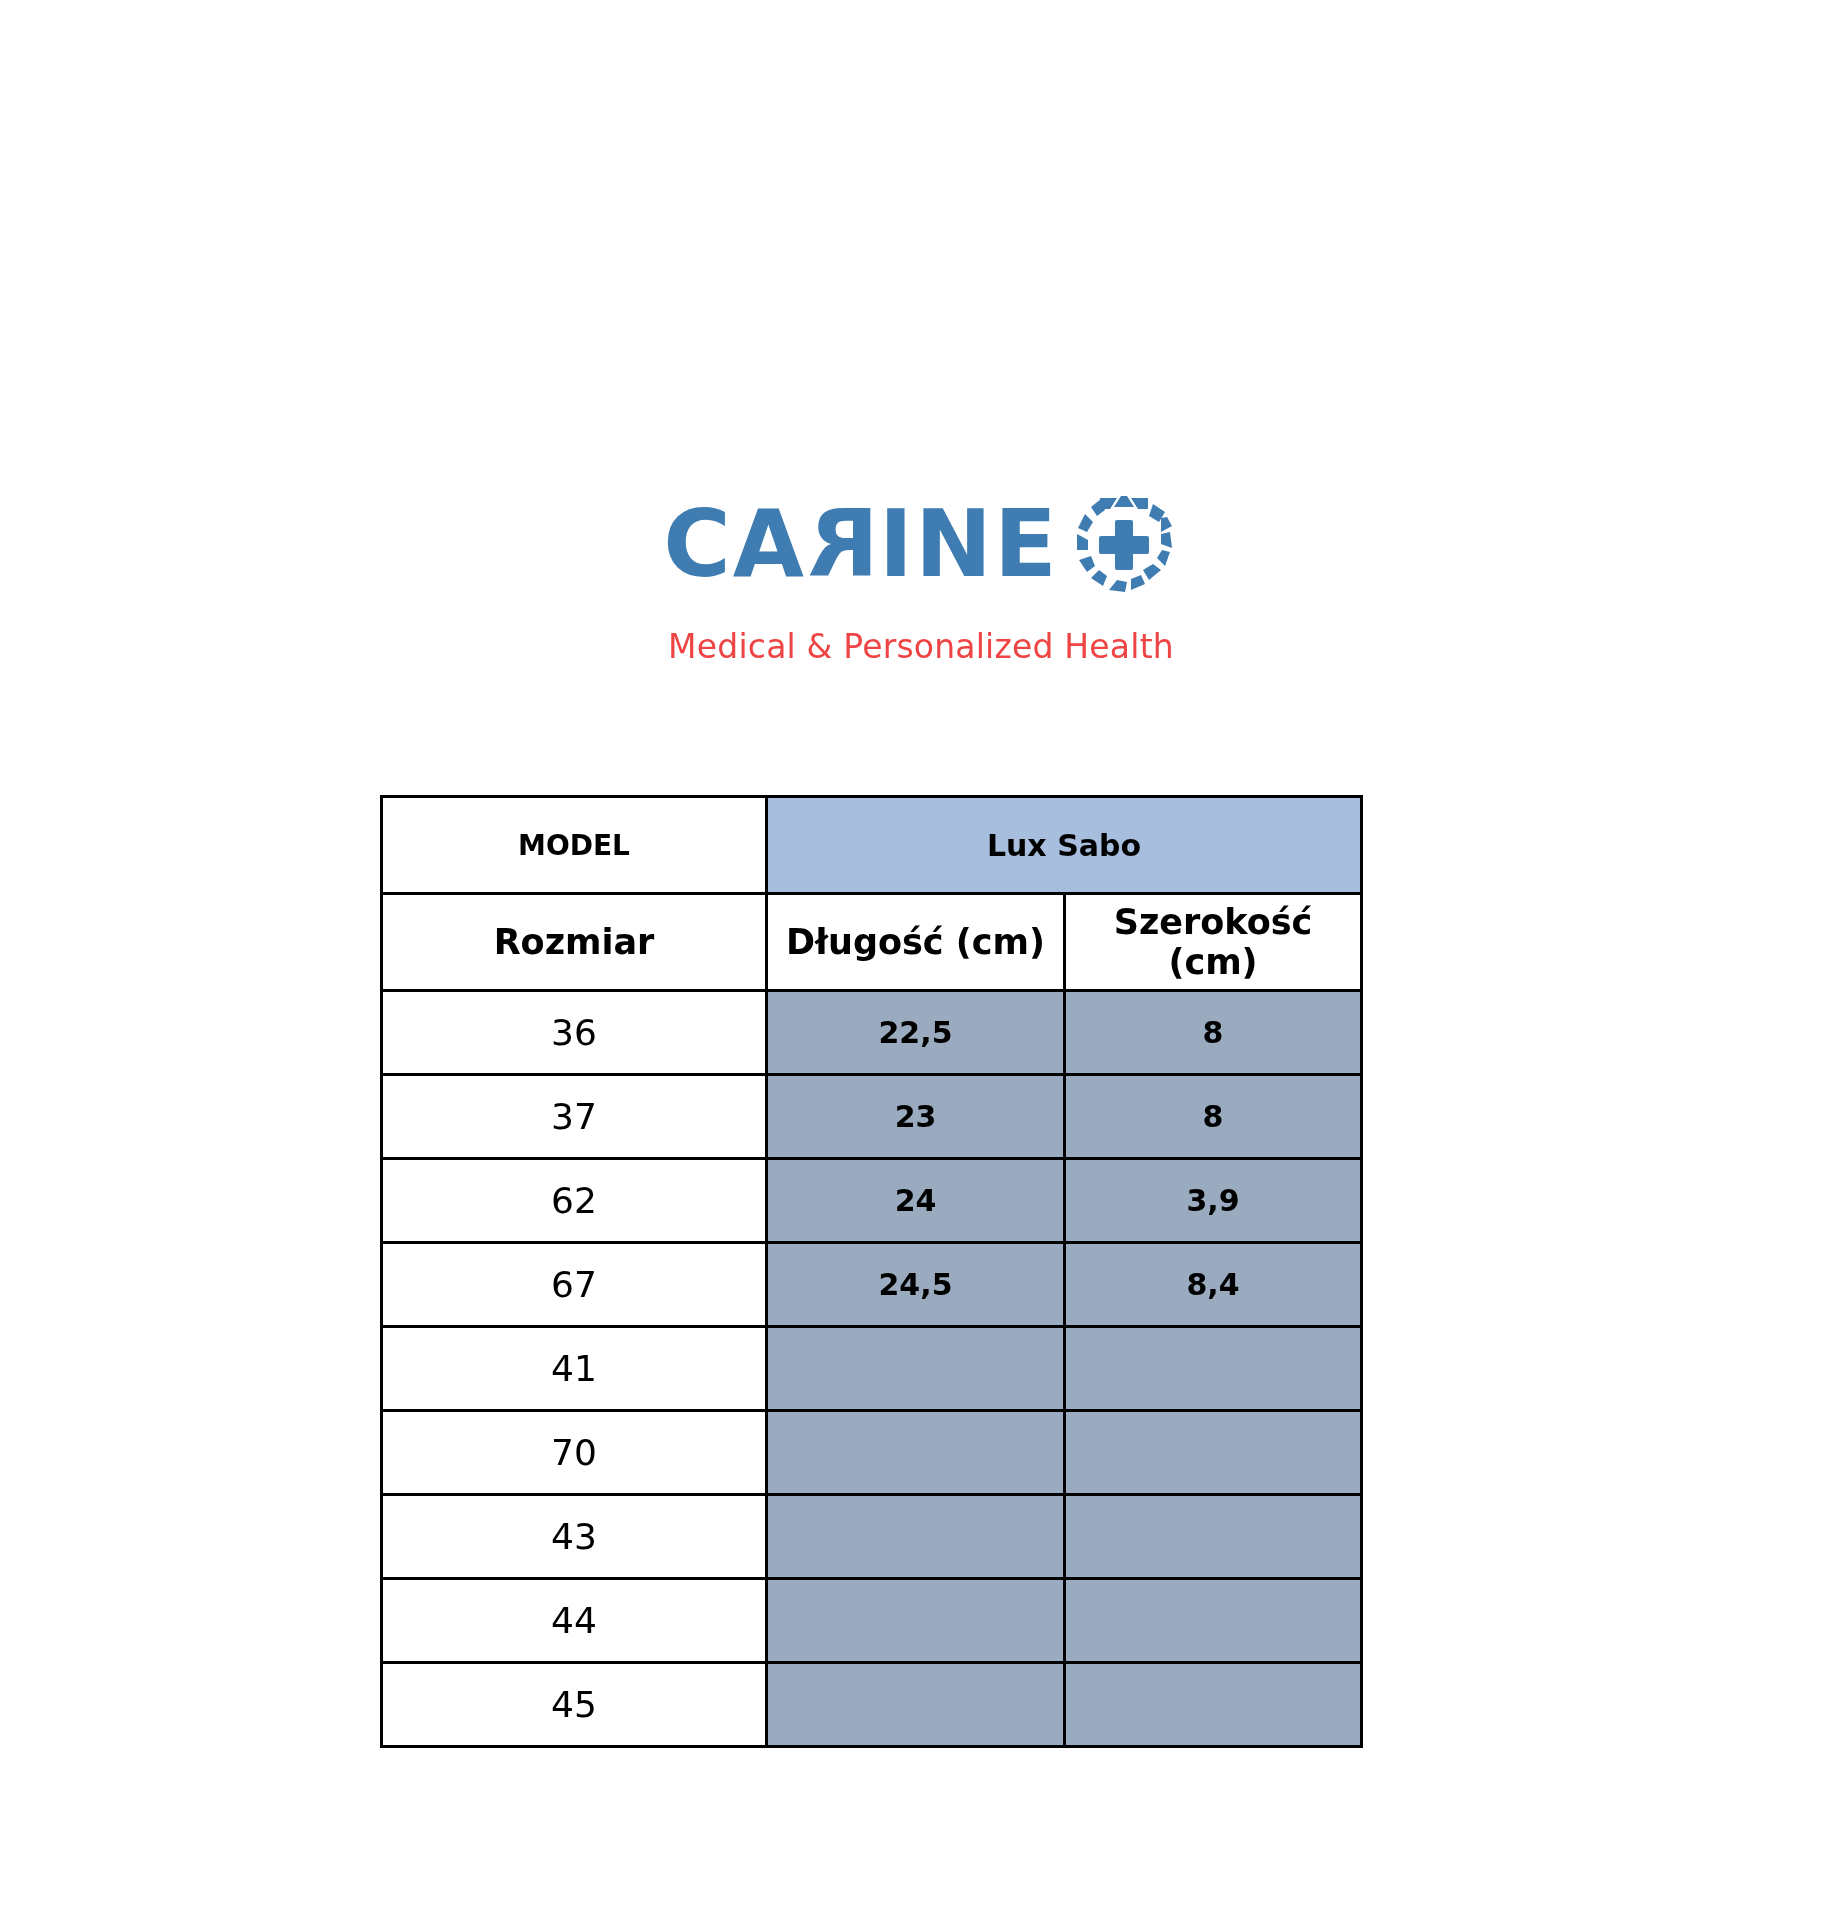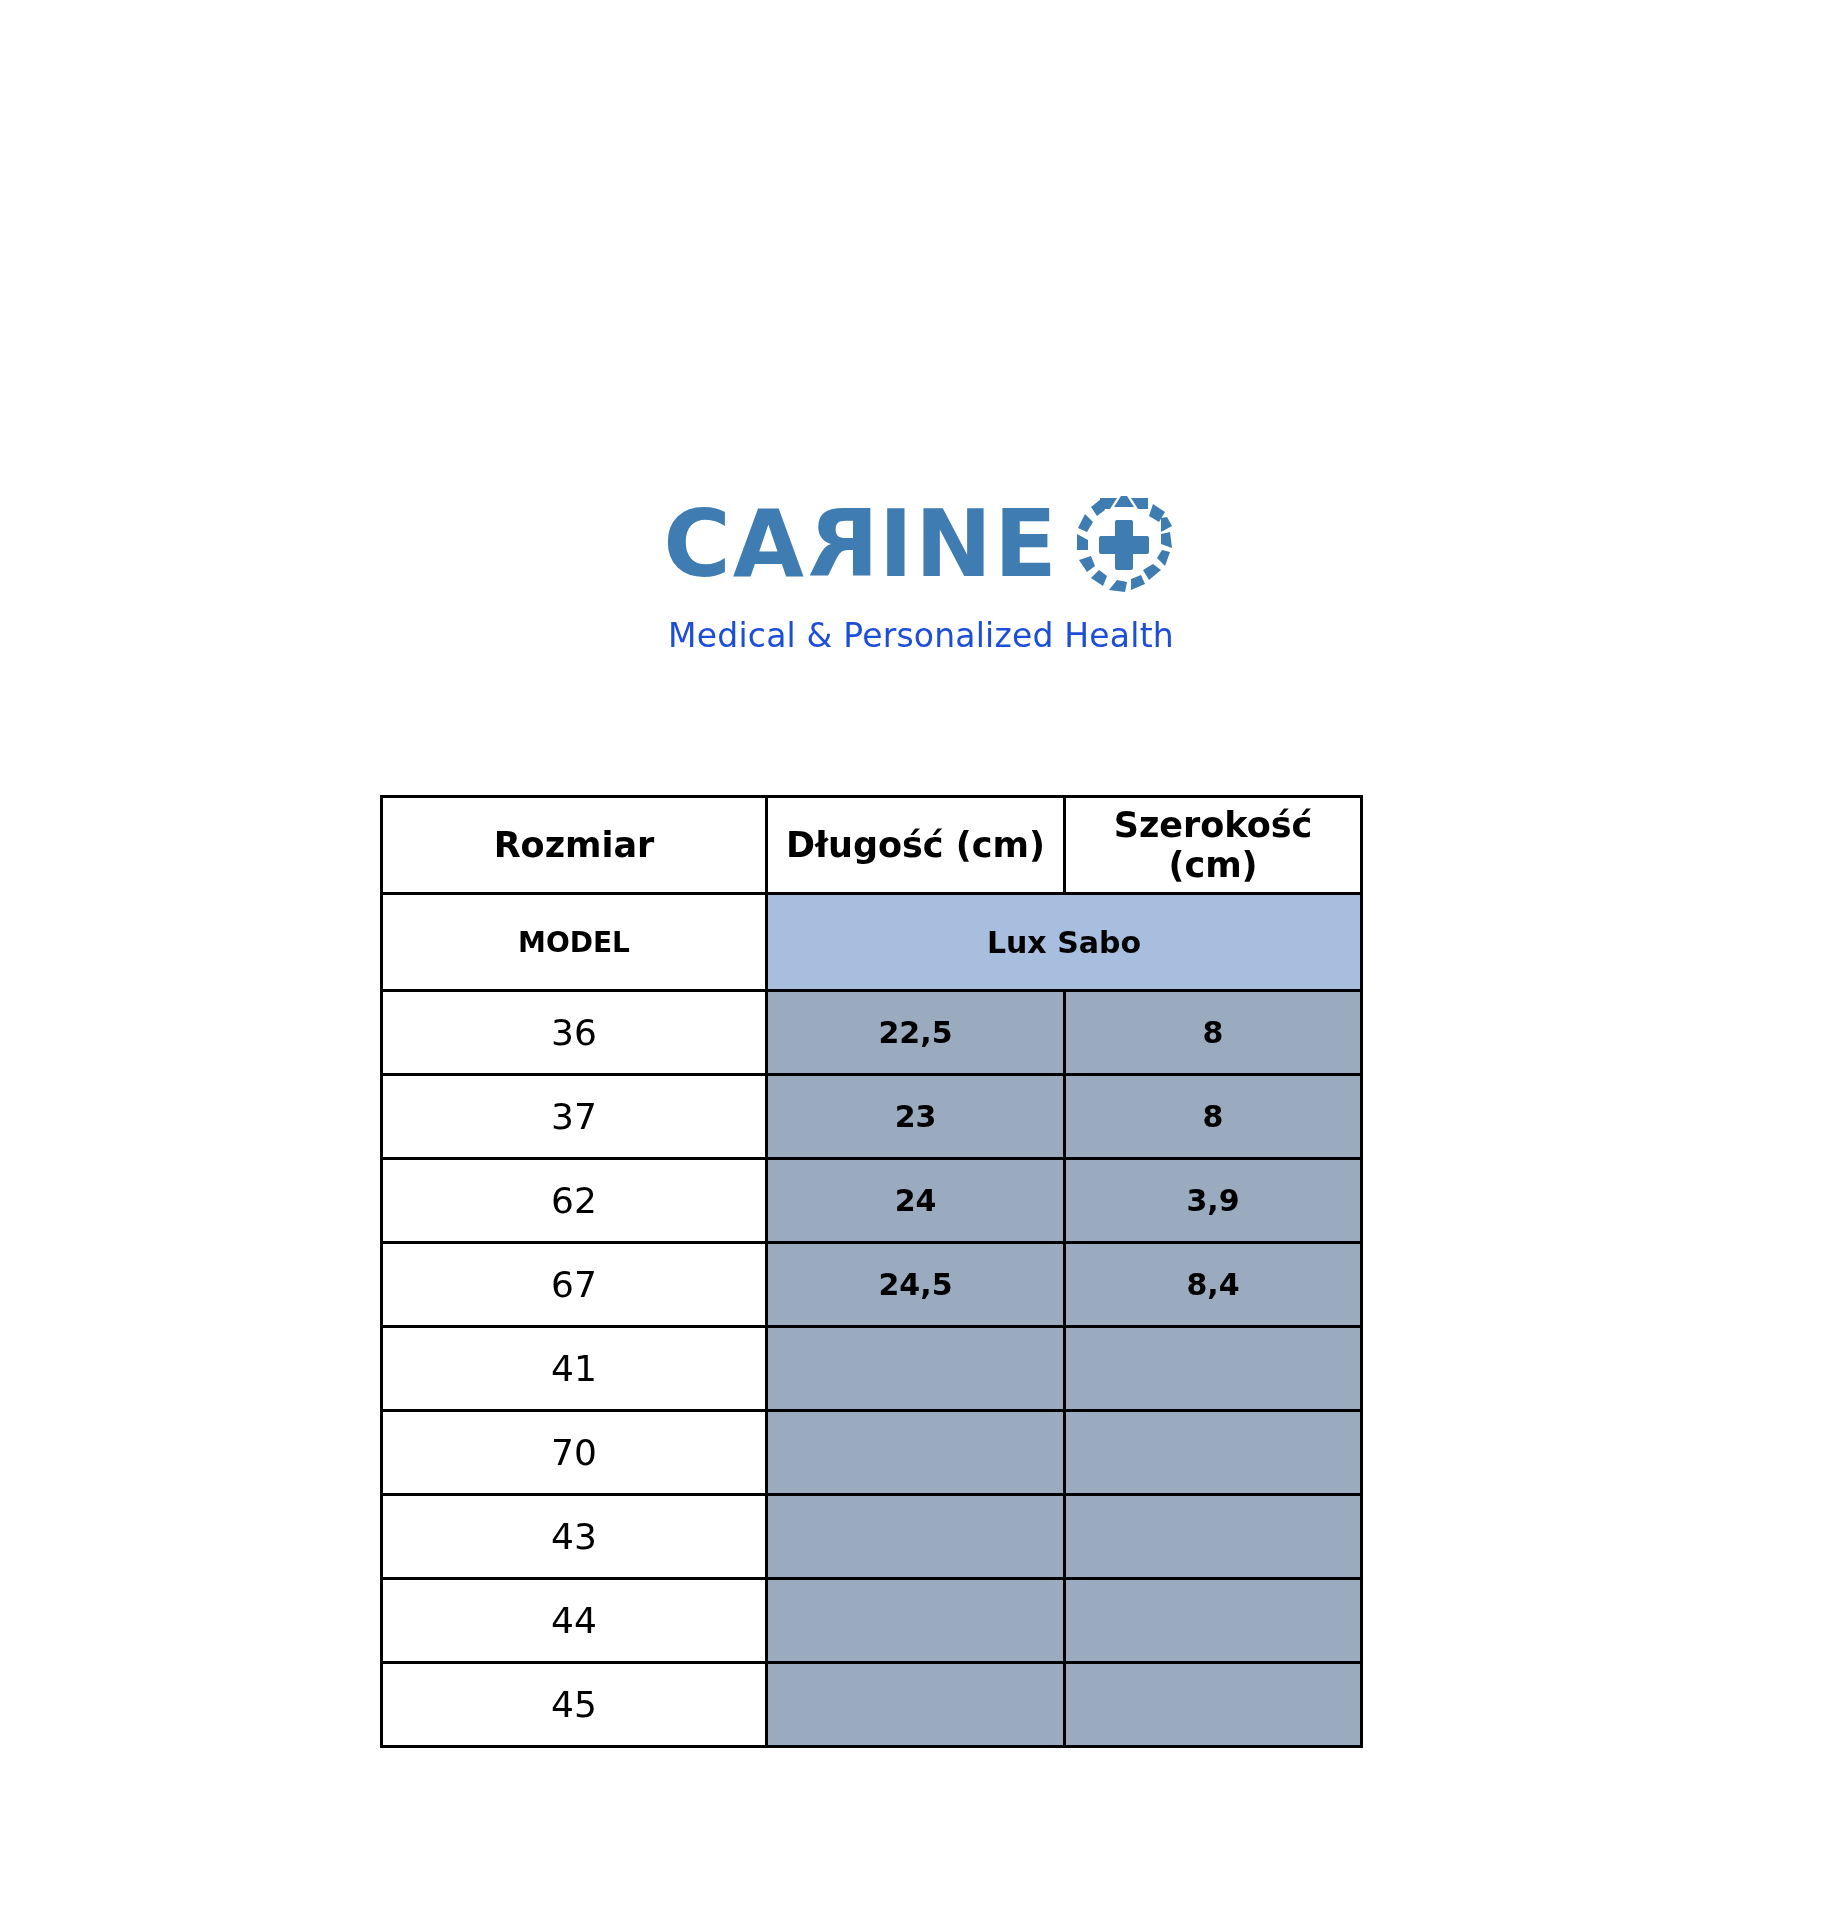--- a/index.html
+++ b/index.html
@@ -49,24 +49,24 @@
     transform: scaleX(-1);
   }
   .logo-mark {
     display: inline-block;
     width: 110px;
     height: 110px;
     position: relative;
     margin-left: 4px;
   }
   .logo-tagline {
-    margin-top: 16px;
+    margin-top: 27px;
     font-family: "DejaVu Sans", sans-serif;
     font-size: 33px;
-    color: #1d4ed8;
+    color: #ef4444;
     letter-spacing: 0.2px;
   }
 
   
   .size-table {
     position: absolute;
     left: 380px;
     top: 795px;
     width: 980px;
     border-collapse: collapse;
@@ -147,28 +147,28 @@
   </div>
 
   <table class="size-table">
     <colgroup>
       <col class="col-model">
       <col class="col-len">
       <col class="col-wid">
     </colgroup>
     <tbody>
       <tr class="head-row">
+        <td class="cell-model-label">MODEL</td>
+        <td class="cell-model-name" colspan="2">Lux Sabo</td>
+      </tr>
+      <tr class="head-row">
         <td class="cell-head">Rozmiar</td>
         <td class="cell-head">Długość (cm)</td>
         <td class="cell-head">Szerokość (cm)</td>
       </tr>
-      <tr class="head-row">
-        <td class="cell-model-label">MODEL</td>
-        <td class="cell-model-name" colspan="2">Lux Sabo</td>
-      </tr>
 
       <tr class="data-row">
         <td class="cell-size">36</td>
         <td class="cell-val">22,5</td>
         <td class="cell-val">8</td>
       </tr>
       <tr class="data-row">
         <td class="cell-size">37</td>
         <td class="cell-val">23</td>
         <td class="cell-val">8</td>

